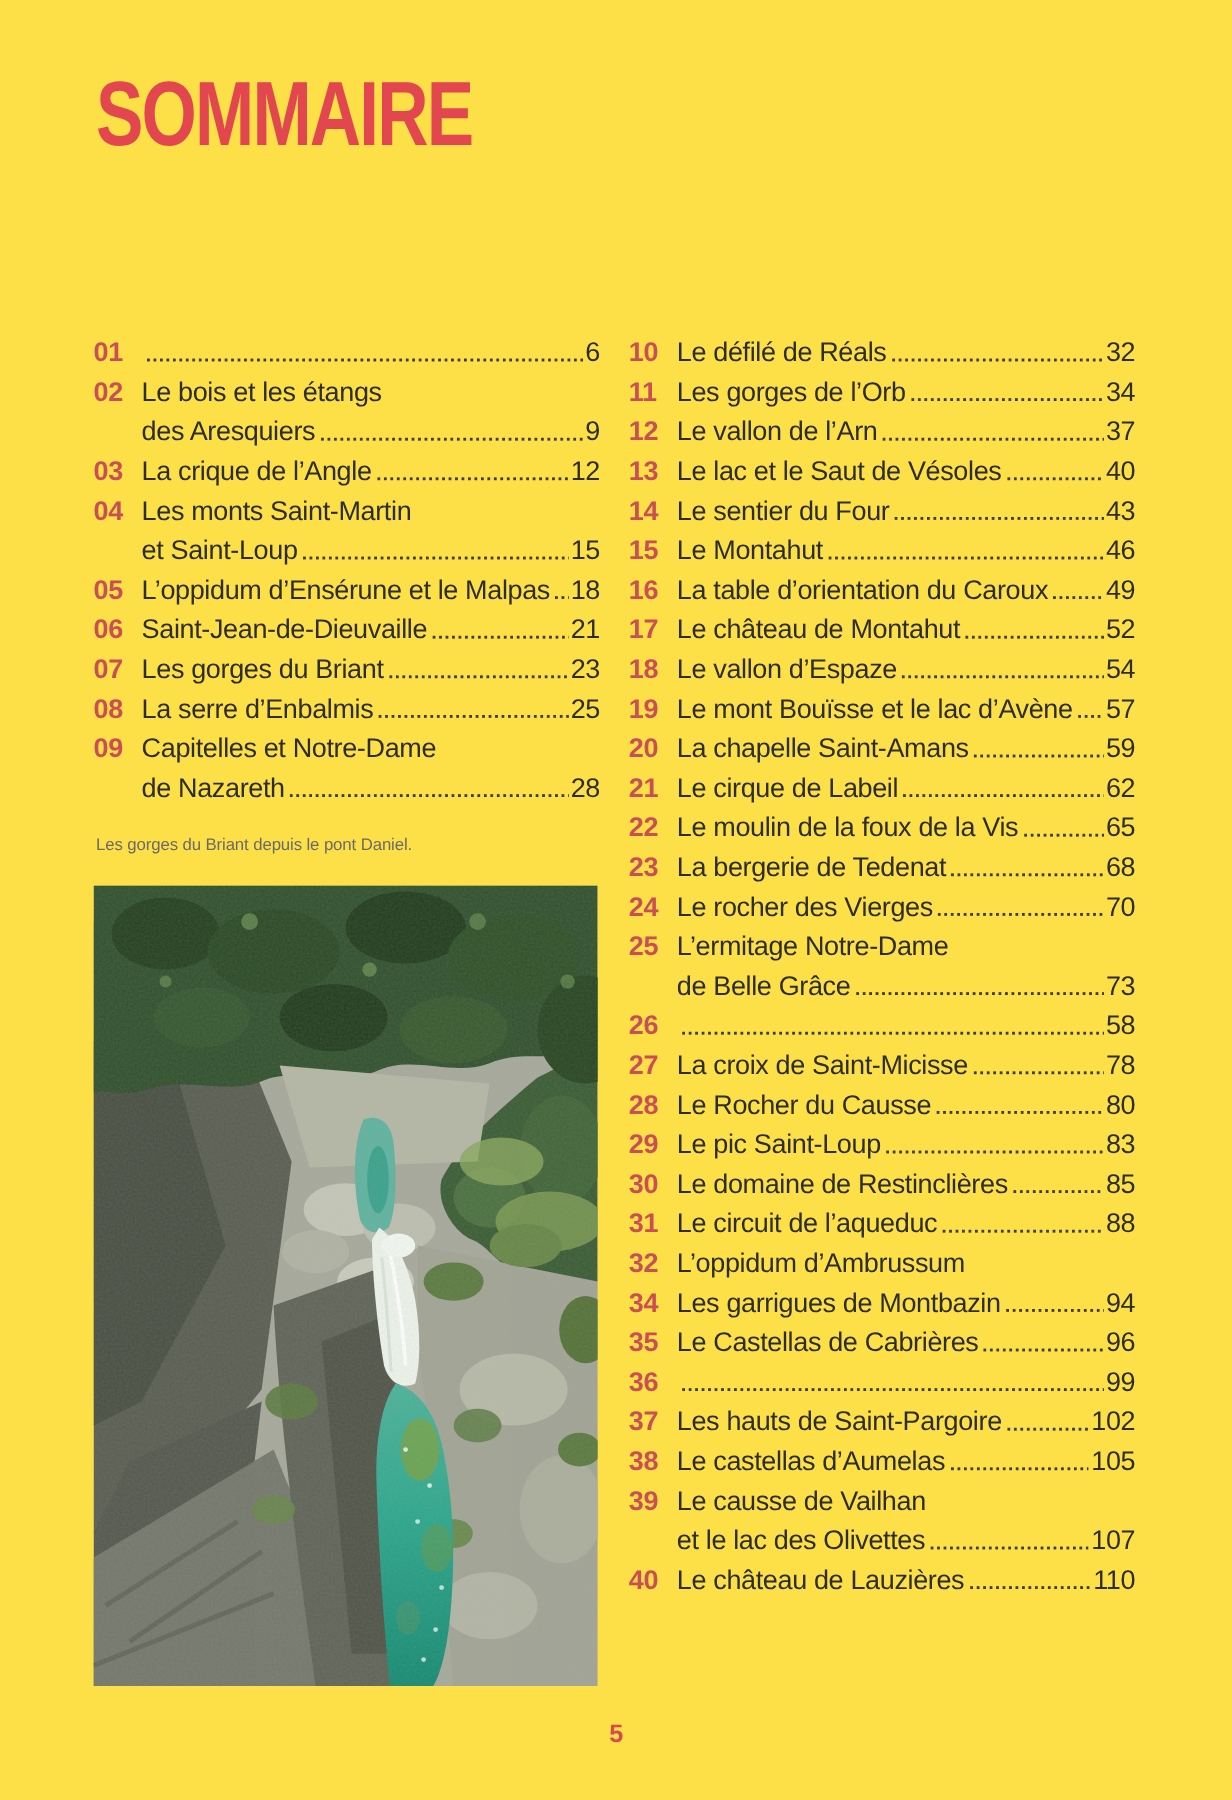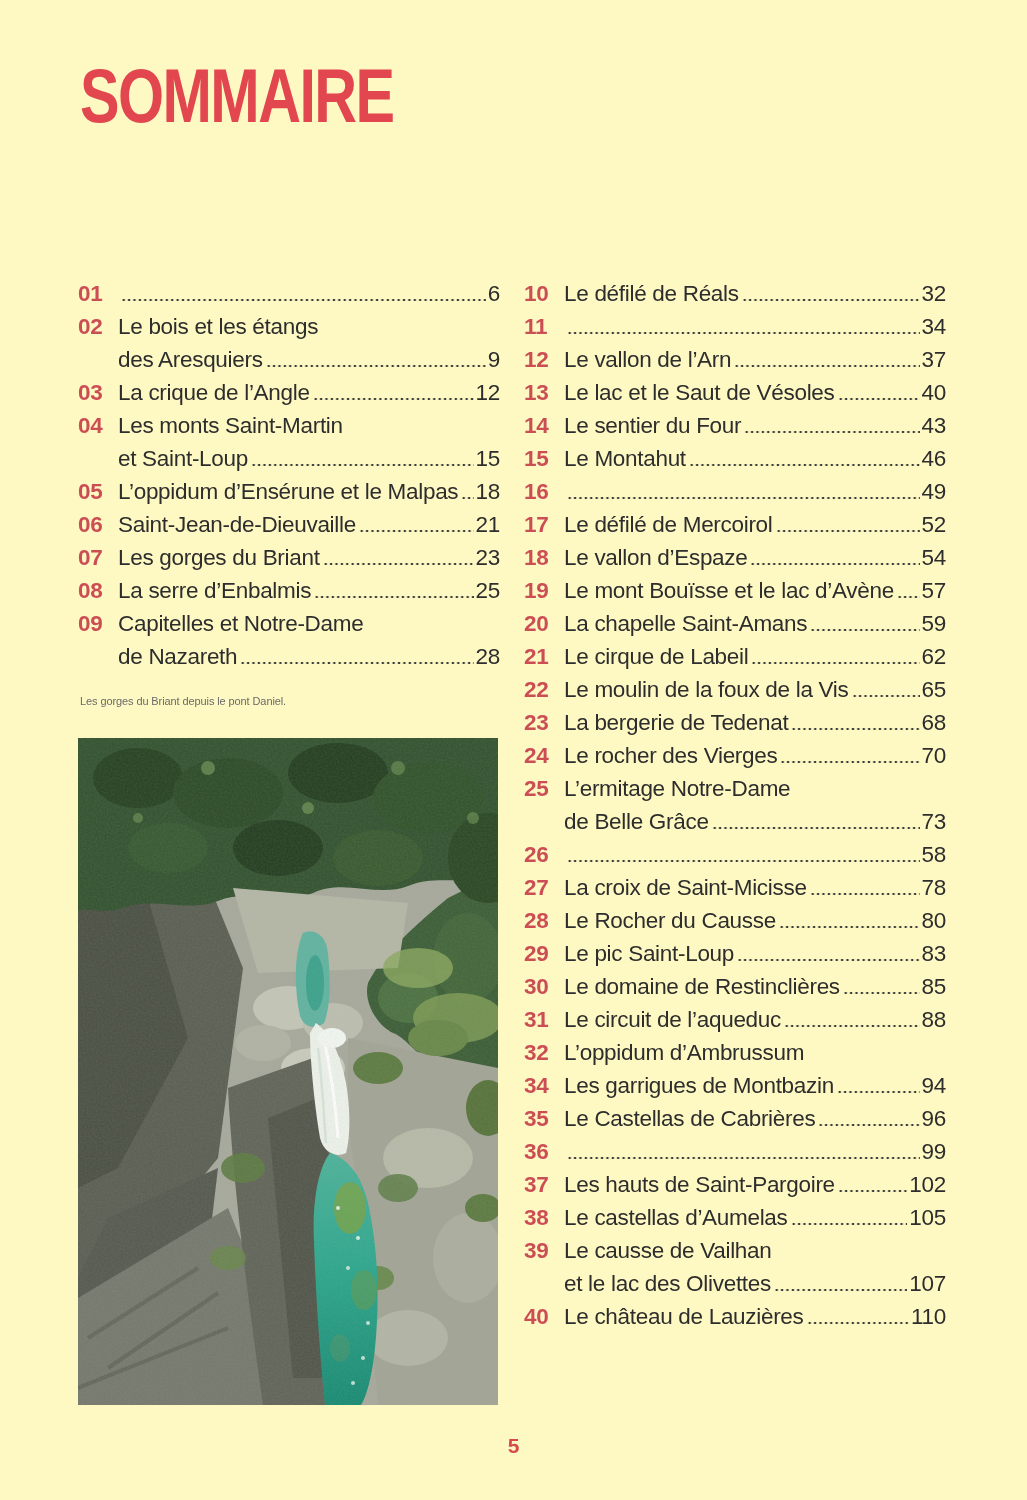--- a/index.html
+++ b/index.html
@@ -1,20 +1,20 @@
 <!DOCTYPE html>
 <html><head>
 <meta charset="utf-8">
 <style>
   html,body{margin:0;padding:0;background:#e9e9e9;}
   .page{
     position:relative;
     width:1027px;height:1500px;
     margin:0 auto;
-    background:#fef9c3;
+    background:#fde047;
     font-family:"Liberation Sans", sans-serif;
     overflow:hidden;
   }
   .title{
     position:absolute;left:80px;top:58px;margin:0;
     font-size:76px;font-weight:700;line-height:1;
     color:#e2464f;
     letter-spacing:-2px;
     transform:scaleX(.78);transform-origin:left top;
     white-space:nowrap;
@@ -43,21 +43,21 @@
     background-repeat:repeat-x;
     background-position:0 calc(100% - 8px);
     margin:0 2px 0 3px;
   }
   .pg{
     flex:none;
     color:#2d2d2d;font-size:22.5px;line-height:33px;letter-spacing:-0.3px;
   }
   .caption{
     position:absolute;left:80px;top:695px;margin:0;
-    font-size:11px;color:#6a6a6a;letter-spacing:-0.1px;
+    font-size:14px;color:#6a6a6a;letter-spacing:-0.1px;
   }
   .photo{
     position:absolute;left:78px;top:738px;width:420px;height:667px;
   }
   .photo svg{display:block;}
   .pagenum{
     position:absolute;left:0;top:1434px;width:1027px;
     text-align:center;
     color:#d8494f;font-weight:700;font-size:21px;
   }
@@ -178,20 +178,21 @@
               <span class="t">Le défilé de Réals</span>
               <span class="dots"></span>
               <span class="pg">32</span>
             </div>
           </div>
         </div>
         <div class="entry">
           <span class="num">11</span>
           <div class="body">
             <div class="line">
+              <span class="t">Les gorges de l’Orb</span>
               <span class="dots"></span>
               <span class="pg">34</span>
             </div>
           </div>
         </div>
         <div class="entry">
           <span class="num">12</span>
           <div class="body">
             <div class="line">
               <span class="t">Le vallon de l’Arn</span>
@@ -227,30 +228,31 @@
               <span class="t">Le Montahut</span>
               <span class="dots"></span>
               <span class="pg">46</span>
             </div>
           </div>
         </div>
         <div class="entry">
           <span class="num">16</span>
           <div class="body">
             <div class="line">
+              <span class="t">La table d’orientation du Caroux</span>
               <span class="dots"></span>
               <span class="pg">49</span>
             </div>
           </div>
         </div>
         <div class="entry">
           <span class="num">17</span>
           <div class="body">
             <div class="line">
-              <span class="t">Le défilé de Mercoirol</span>
+              <span class="t">Le château de Montahut</span>
               <span class="dots"></span>
               <span class="pg">52</span>
             </div>
           </div>
         </div>
         <div class="entry">
           <span class="num">18</span>
           <div class="body">
             <div class="line">
               <span class="t">Le vallon d’Espaze</span>

